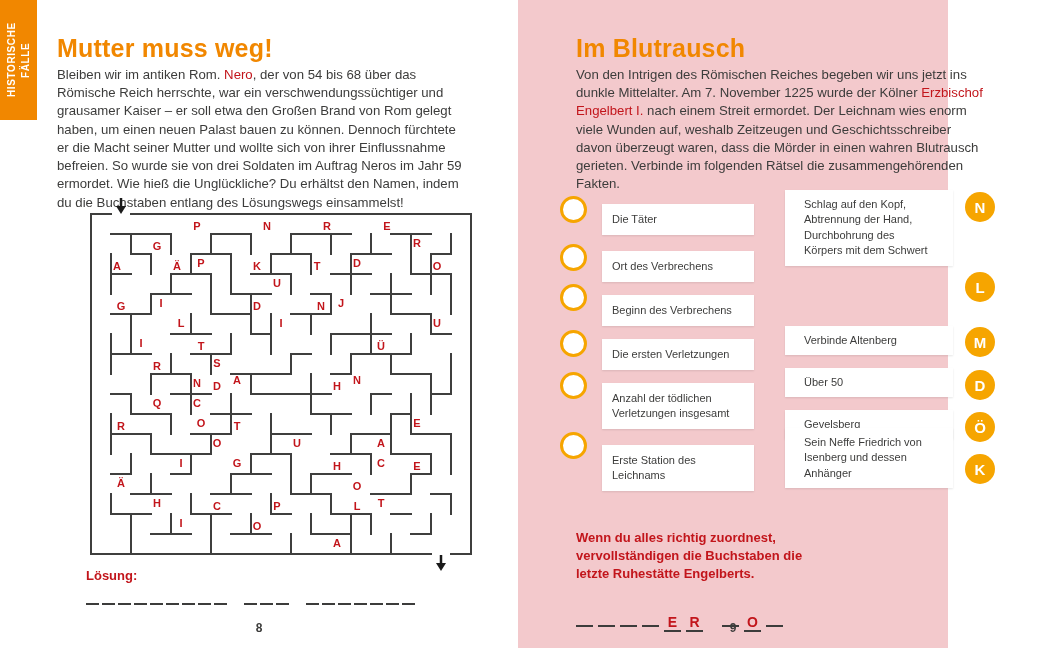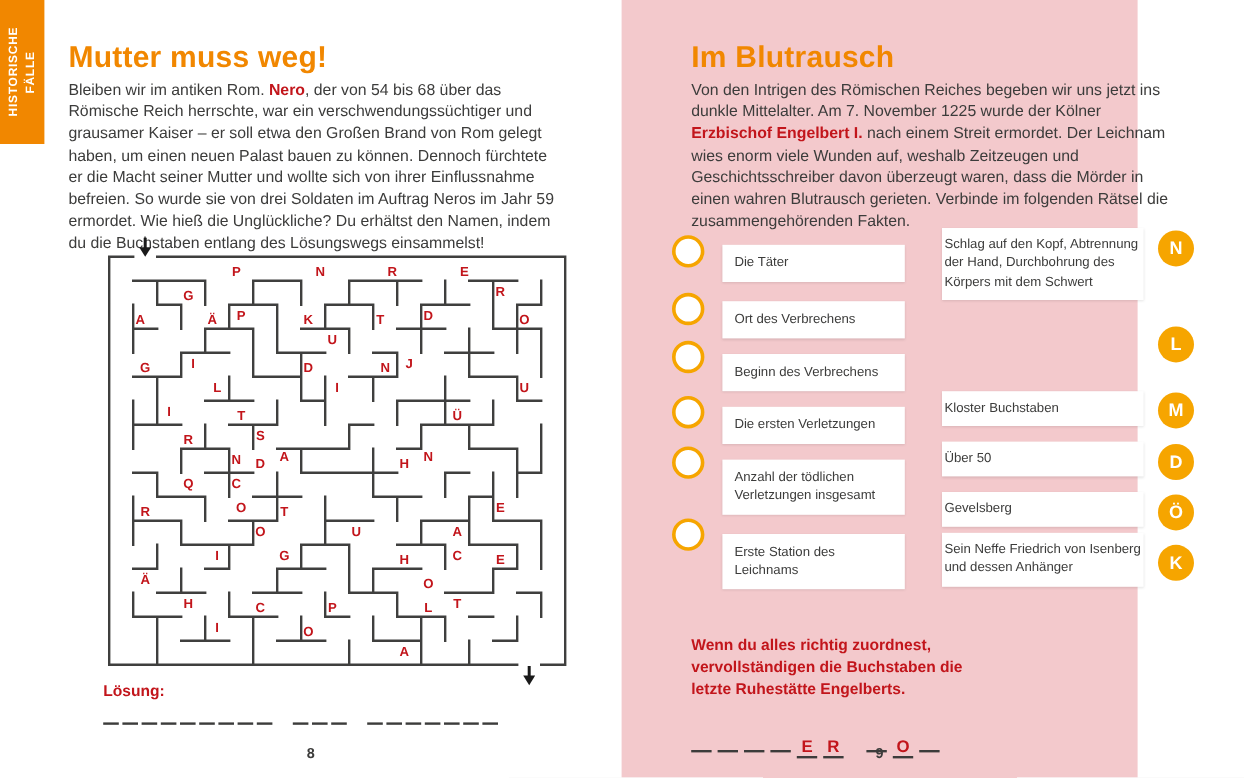--- a/index.html
+++ b/index.html
@@ -15,40 +15,40 @@
   .page{position:relative;height:648px;}
   .page-left{width:518px;background:#fff;padding:34px 46px 0 57px;}
   .page-right{width:430px;background:var(--pink);padding:34px 44px 0 58px;}
 
   
   .vtab{position:absolute;top:0;left:0;width:37px;height:120px;background:var(--orange);display:flex;align-items:center;justify-content:center;}
   .vtab-text{writing-mode:vertical-rl;transform:rotate(180deg);color:#fff;font-weight:bold;font-size:10px;letter-spacing:.6px;line-height:14px;text-align:center;height:112px;}
 
   h1.page-title{color:var(--orange);font-size:25px;font-weight:bold;letter-spacing:.2px;margin:0 0 3px 0;}
   .intro{color:var(--text);font-size:13.2px;line-height:1.38;width:412px;}
-  .intro .hl{color:var(--red);font-weight:bold;}
+  .intro .hl{color:var(--red);font-weight:normal;}
 
   
   .maze-wrap{position:absolute;left:86px;top:198px;}
   .maze-walls{fill:none;stroke:#3F3F3E;stroke-width:2;stroke-linecap:square;}
   .maze-letter{fill:var(--red);font-family:"Liberation Sans",sans-serif;font-size:11px;font-weight:bold;text-anchor:middle;}
   .maze-arrow{stroke:#1a1a1a;stroke-width:2.5;}
   .maze-arrow-head{fill:#1a1a1a;stroke:none;}
 
   .solution{position:absolute;left:86px;top:568px;}
   .solution-label{color:var(--red);font-weight:bold;font-size:13px;margin-bottom:8px;}
   .blank-group{display:inline-block;margin-right:14px;}
   .blank-slot{display:inline-block;width:13px;height:11px;margin-right:3px;border-bottom:2px solid #3C3C3B;}
 
   .page-num{position:absolute;bottom:13px;left:0;width:100%;text-align:center;color:var(--text);font-size:12px;font-weight:bold;}
 
   
   .p-circle{position:absolute;left:42px;width:27px;height:27px;border-radius:50%;background:#fff;border:3px solid var(--circle-orange);}
   .p-box{position:absolute;left:84px;width:152px;background:#fff;padding:8px 10px;font-size:11px;line-height:1.35;color:var(--text);box-shadow:0 1px 2px rgba(0,0,0,.10);}
-  .a-box{position:absolute;left:267px;width:168px;background:#fff;padding:7px 2px;font-size:11px;line-height:1.4;color:var(--text);box-shadow:0 1px 2px rgba(0,0,0,.10);}
+  .a-box{position:absolute;left:267px;width:168px;background:#fff;padding:7px 19px;font-size:11px;line-height:1.4;color:var(--text);box-shadow:0 1px 2px rgba(0,0,0,.10);}
   .l-circle{position:absolute;left:447px;width:30px;height:30px;border-radius:50%;background:var(--circle-orange);color:#fff;font-weight:bold;font-size:15px;display:flex;align-items:center;justify-content:center;}
 
   .footer-note{position:absolute;left:58px;top:512px;width:242px;color:var(--red);font-weight:bold;font-size:13px;line-height:1.4;margin-top:17px;}
   .final-blanks{position:absolute;left:58px;top:583px;margin-top:24px;}
   .final-slot{display:inline-flex;width:17px;height:20px;margin-right:5px;border-bottom:2.5px solid #3C3C3B;justify-content:center;align-items:flex-end;color:var(--red);font-weight:bold;font-size:14px;}
   .final-group2{margin-left:14px;}
 </style>
 </head>
 <body>
 
@@ -196,24 +196,24 @@
     <div class="p-circle" style="top:432px"></div>
 
     <div class="p-box" style="top:204px">Die Täter</div>
     <div class="p-box" style="top:251px">Ort des Verbrechens</div>
     <div class="p-box" style="top:295px">Beginn des Verbrechens</div>
     <div class="p-box" style="top:339px">Die ersten Verletzungen</div>
     <div class="p-box" style="top:383px">Anzahl der tödlichen Verletzungen insgesamt</div>
     <div class="p-box" style="top:445px">Erste Station des Leichnams</div>
 
     <div class="a-box" style="top:190px">Schlag auf den Kopf, Abtrennung der Hand, Durchbohrung des Körpers mit dem Schwert</div>
-    <div class="a-box" style="top:326px">Kloster Buchstaben</div>
+    <div class="a-box" style="top:326px">Verbinde Altenberg</div>
     <div class="a-box" style="top:368px">Über 50</div>
     <div class="a-box" style="top:410px">Gevelsberg</div>
-    <div class="a-box" style="top:444px">Sein Neffe Friedrich von Isenberg und dessen Anhänger</div>
+    <div class="a-box" style="top:428px">Sein Neffe Friedrich von Isenberg und dessen Anhänger</div>
 
     <div class="l-circle" style="top:192px">N</div>
     <div class="l-circle" style="top:272px">L</div>
     <div class="l-circle" style="top:327px">M</div>
     <div class="l-circle" style="top:370px">D</div>
     <div class="l-circle" style="top:412px">Ö</div>
     <div class="l-circle" style="top:454px">K</div>
 
     <div class="footer-note">Wenn du alles richtig zuordnest, vervollständigen die Buchstaben die letzte Ruhestätte Engelberts.</div>
 

